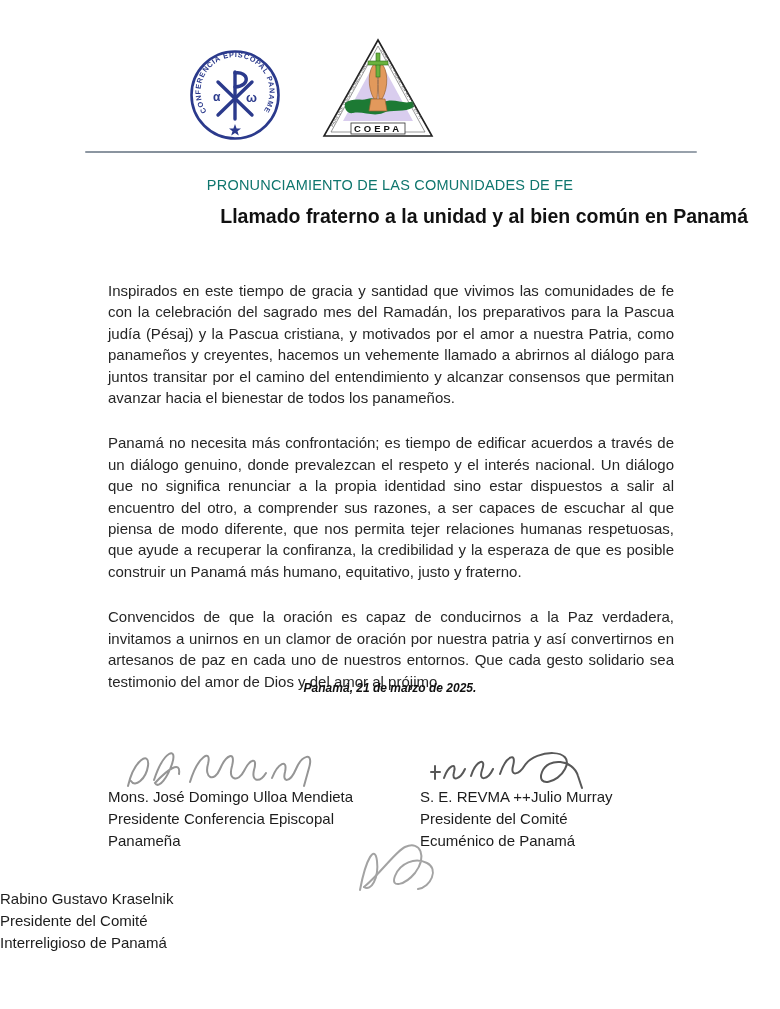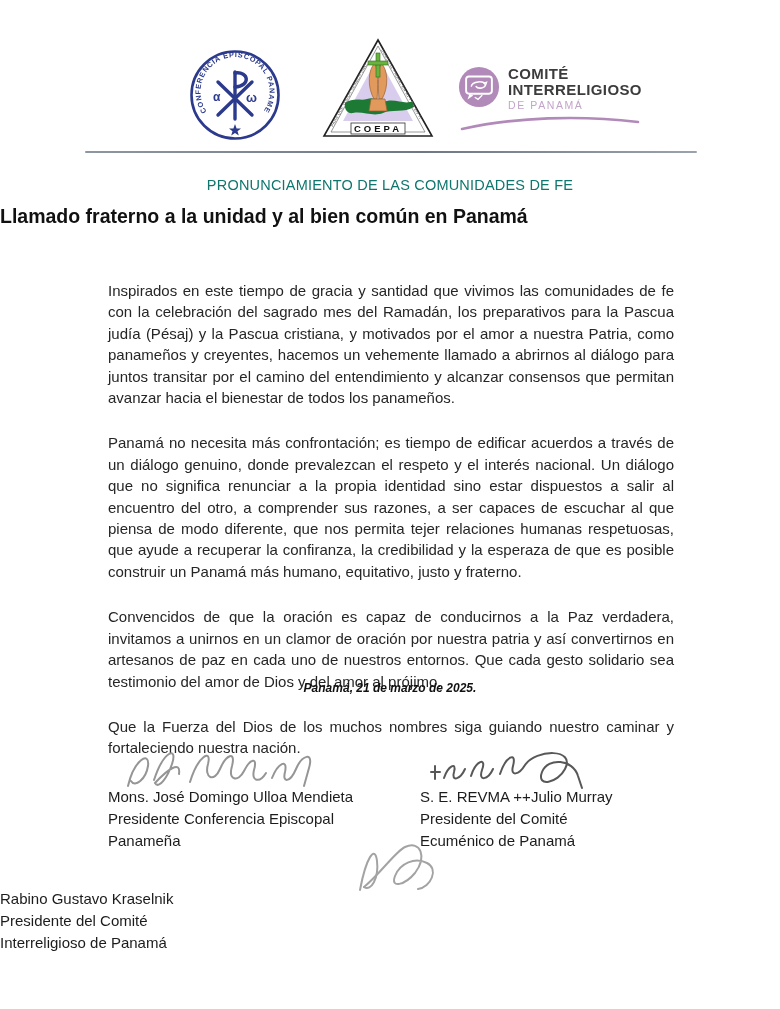--- a/index.html
+++ b/index.html
@@ -30,21 +30,21 @@
     background:linear-gradient(90deg,#8d97a2,#6d7884 55%,#9aa3ad);
     border-radius:1px;
   }
   
   .kicker{
     position:absolute;top:177px;left:0;width:780px;
     text-align:center;font-size:14.5px;color:#0f766e;letter-spacing:.2px;
   }
   .doc-title{
     position:absolute;top:205px;left:0;width:748px;
-    text-align:left;font-size:19.5px;font-weight:bold;color:#111;
+    text-align:right;font-size:19.5px;font-weight:bold;color:#111;
   }
   .body-copy{position:absolute;top:252px;left:108px;width:566px;margin-top:28px;}
   .body-copy p{
     margin:0 0 24px 0;
     font-size:15px;line-height:21.4px;
     text-align:justify;color:#262626;
   }
   .date-line{
     position:absolute;top:681px;left:0;width:780px;
     text-align:center;font-size:12px;font-weight:bold;font-style:italic;color:#111;
@@ -115,52 +115,31 @@
 
         <defs>
           <path id="mLeft" d="M12,90 L54,13"></path>
           <path id="mRight" d="M60,13 L103,90"></path>
         </defs>
         <text class="motto-text"><textPath href="#mLeft">PARA QUE TODOS SEAMOS UNO,</textPath></text>
         <text class="motto-text"><textPath href="#mRight">COMO TÚ, PADRE, EN MÍ Y YO EN TI</textPath></text>
       </svg>
     </div>
 
-    <div class="logo-inter">
-      <div class="inter-row">
-        <svg class="inter-icon" width="42" height="42" viewBox="0 0 44 44">
-          <circle cx="22" cy="22" r="21" fill="#b28ab9"></circle>
-          <rect x="8.5" y="11" width="27" height="18" rx="3" fill="none" stroke="#ffffff" stroke-width="2"></rect>
-          <path d="M14,21 C15,16 27,15 28.5,19.5 C29.5,23 21,24.5 19,21.5" fill="none" stroke="#ffffff" stroke-width="1.6" stroke-linecap="round"></path>
-          <path d="M27,18 L30,17 L29,20" fill="none" stroke="#ffffff" stroke-width="1.3" stroke-linecap="round"></path>
-          <path d="M12,29 L10,35 L16,31" fill="#ffffff"></path>
-          <path d="M18,33 L21,35 L25,31" fill="none" stroke="#ffffff" stroke-width="1.4" stroke-linecap="round"></path>
-        </svg>
-        <div class="inter-text">
-          <div class="inter-l1">COMITÉ</div>
-          <div class="inter-l2">INTERRELIGIOSO</div>
-          <div class="inter-l3">DE PANAMÁ</div>
-        </div>
-      </div>
-      <svg class="inter-swoosh" width="180" height="20" viewBox="0 0 180 20">
-        <path d="M2,16 C55,4 120,2 178,9" fill="none" stroke="#b28ab9" stroke-width="2.6" stroke-linecap="round"></path>
-      </svg>
-    </div>
   </div>
 
   <div class="divider"></div>
 
   <div class="kicker">PRONUNCIAMIENTO DE LAS COMUNIDADES DE FE</div>
   <div class="doc-title">Llamado fraterno a la unidad y al bien común en Panamá</div>
 
   <div class="body-copy">
     <p>Inspirados en este tiempo de gracia y santidad que vivimos las comunidades de fe con la celebración del sagrado mes del Ramadán, los preparativos para la Pascua judía (Pésaj) y la Pascua cristiana, y motivados por el amor a nuestra Patria, como panameños y creyentes, hacemos un vehemente llamado a abrirnos al diálogo para juntos transitar por el camino del entendimiento y alcanzar consensos que permitan avanzar hacia el bienestar de todos los panameños.</p>
     <p>Panamá no necesita más confrontación; es tiempo de edificar acuerdos a través de un diálogo genuino, donde prevalezcan el respeto y el interés nacional. Un diálogo que no significa renunciar a la propia identidad sino estar dispuestos a salir al encuentro del otro, a comprender sus razones, a ser capaces de escuchar al que piensa de modo diferente, que nos permita tejer relaciones humanas respetuosas, que ayude a recuperar la confiranza, la credibilidad y la esperaza de que es posible construir un Panamá más humano, equitativo, justo y fraterno.</p>
     <p>Convencidos de que la oración es capaz de conducirnos a la Paz verdadera, invitamos a unirnos en un clamor de oración por nuestra patria y así convertirnos en artesanos de paz en cada uno de nuestros entornos. Que cada gesto solidario sea testimonio del amor de Dios y del amor al prójimo.</p>
-    <p>Que la Fuerza del Dios de los muchos nombres siga guiando nuestro caminar y fortaleciendo nuestra nación.</p>
   </div>
 
   <div class="date-line">Panamá, 21 de marzo de 2025.</div>
 
   <div class="sig-area">
 
     <svg class="sig-svg sig-left-svg" width="215" height="62" viewBox="0 0 215 62">
       <g fill="none" stroke="#8a8a8a" stroke-width="2" stroke-linecap="round" opacity="0.9">
         <path d="M10,48 C16,22 32,12 30,28 C28,41 17,50 13,43"></path>
         <path d="M36,42 C46,12 60,8 54,26 C50,38 41,52 37,45 C50,31 63,22 61,36"></path>

